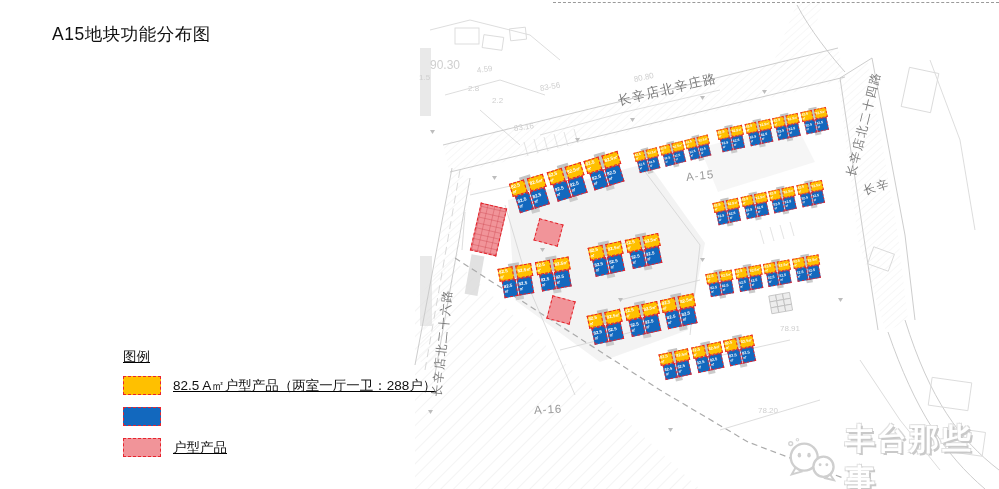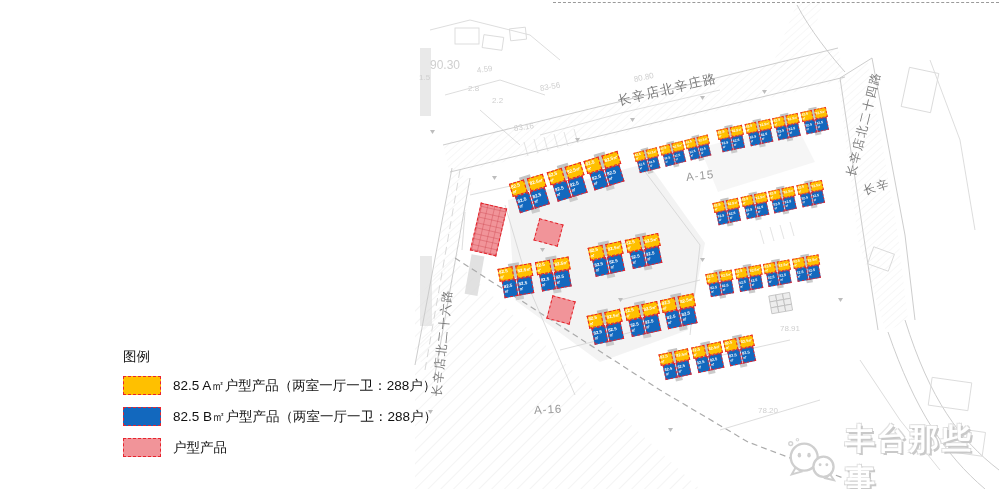--- a/index.html
+++ b/index.html
@@ -3,21 +3,21 @@
 <meta charset="utf-8">
 <style>
   html,body{margin:0;padding:0;background:#fff;}
   .canvas{position:relative;width:999px;height:489px;background:#fff;overflow:hidden;
           font-family:"Liberation Sans",sans-serif;}
   
   .page-title{position:absolute;left:52px;top:22px;font-size:17.5px;color:#111;letter-spacing:.5px;}
   
   .top-dash{position:absolute;left:553px;top:2px;width:446px;border-top:1.6px dashed #9a9a9a;}
   
-  .legend{position:absolute;left:123px;top:348px;}
+  .legend{position:absolute;left:123px;top:348px;text-decoration:underline;}
   .legend-title{font-size:13.5px;color:#111;margin-bottom:10px;}
   .legend-row{display:flex;align-items:center;margin-bottom:12px;}
   .swatch{width:38px;height:19px;border:1.6px dashed #E8242D;box-sizing:border-box;flex:0 0 auto;}
   .legend-label{font-size:13.5px;color:#111;padding-left:12px;white-space:nowrap;}
   
   .map-svg{position:absolute;left:0;top:0;}
   .mlabel{position:absolute;color:#8a8a8a;white-space:nowrap;transform-origin:left center;letter-spacing:1.5px;}
   .mlabel.road{color:#787878;}
   .mlabel.parcel{color:#9a9a9a;letter-spacing:1px;}
   .mlabel.elev{color:#cfcfcf;letter-spacing:0;}
@@ -152,30 +152,30 @@
         <path d="M540,248 l5,0 l-2.5,4 z"></path>
       <path d="M838,298 l5,0 l-2.5,4 z"></path>
         <path d="M430,130 l5,0 l-2.5,4 z"></path>
       <path d="M428,410 l5,0 l-2.5,4 z"></path>
         <path d="M668,428 l5,0 l-2.5,4 z"></path>
     </g>
   </svg>
 
   <div class="top-dash"></div>
 
+  <div class="page-title">A15地块功能分布图</div>
 
   <div class="legend">
     <div class="legend-title">图例</div>
     <div class="legend-row">
       <span class="swatch" style="background: rgb(255, 192, 0);"></span>
       <span class="legend-label">82.5 A㎡户型产品（两室一厅一卫：288户）</span>
     </div>
     <div class="legend-row">
       <span class="swatch" style="background: rgb(18, 104, 190);"></span>
-      <span class="legend-label">82.5 B㎡户型产品（两室一厅一卫：288户）</span>
     </div>
     <div class="legend-row">
       <span class="swatch" style="background: rgb(241, 148, 153);"></span>
       <span class="legend-label">户型产品</span>
     </div>
   </div>
 
   <div id="pinks">
       <div class="pink grid" style="left: 475px; top: 205px; width: 27px; height: 49px; transform: rotate(13deg);"></div>
       <div class="pink" style="left: 536px; top: 221px; width: 25px; height: 23px; transform: rotate(15deg);"></div>

